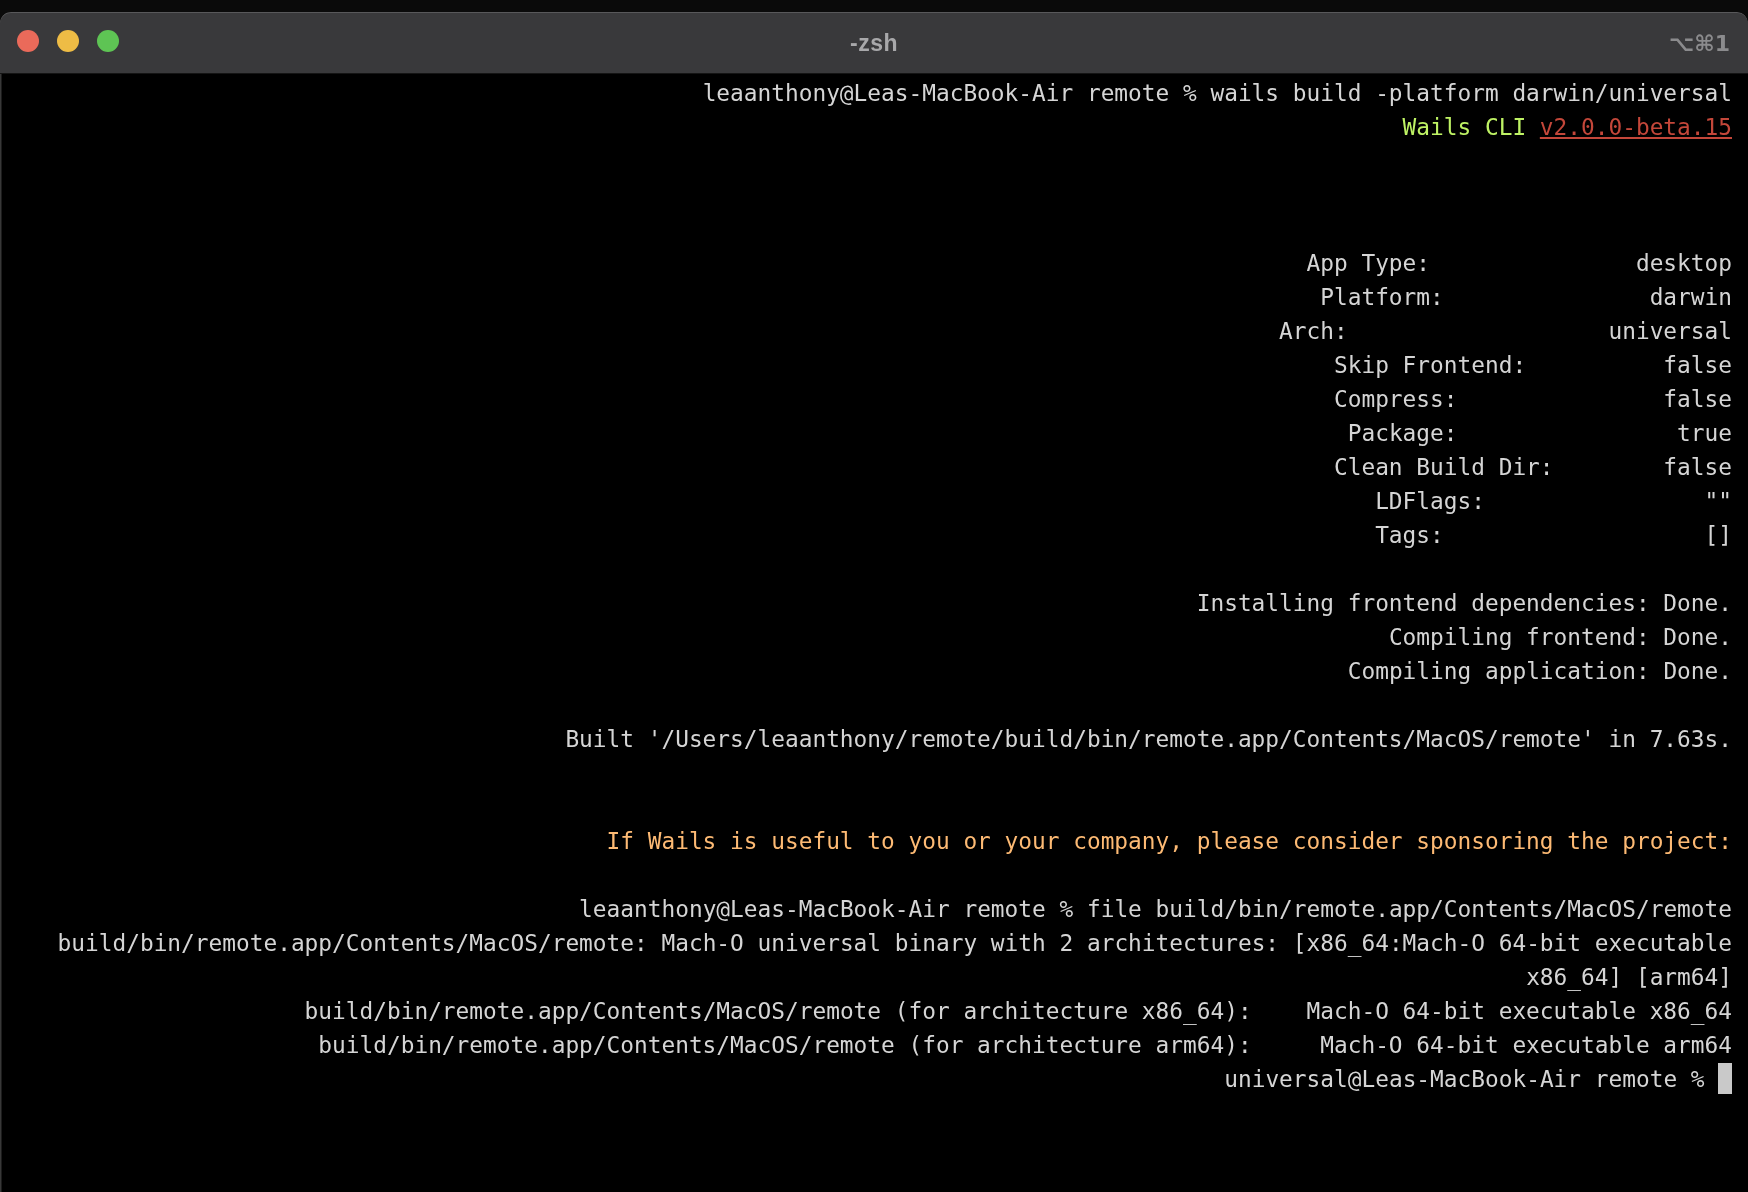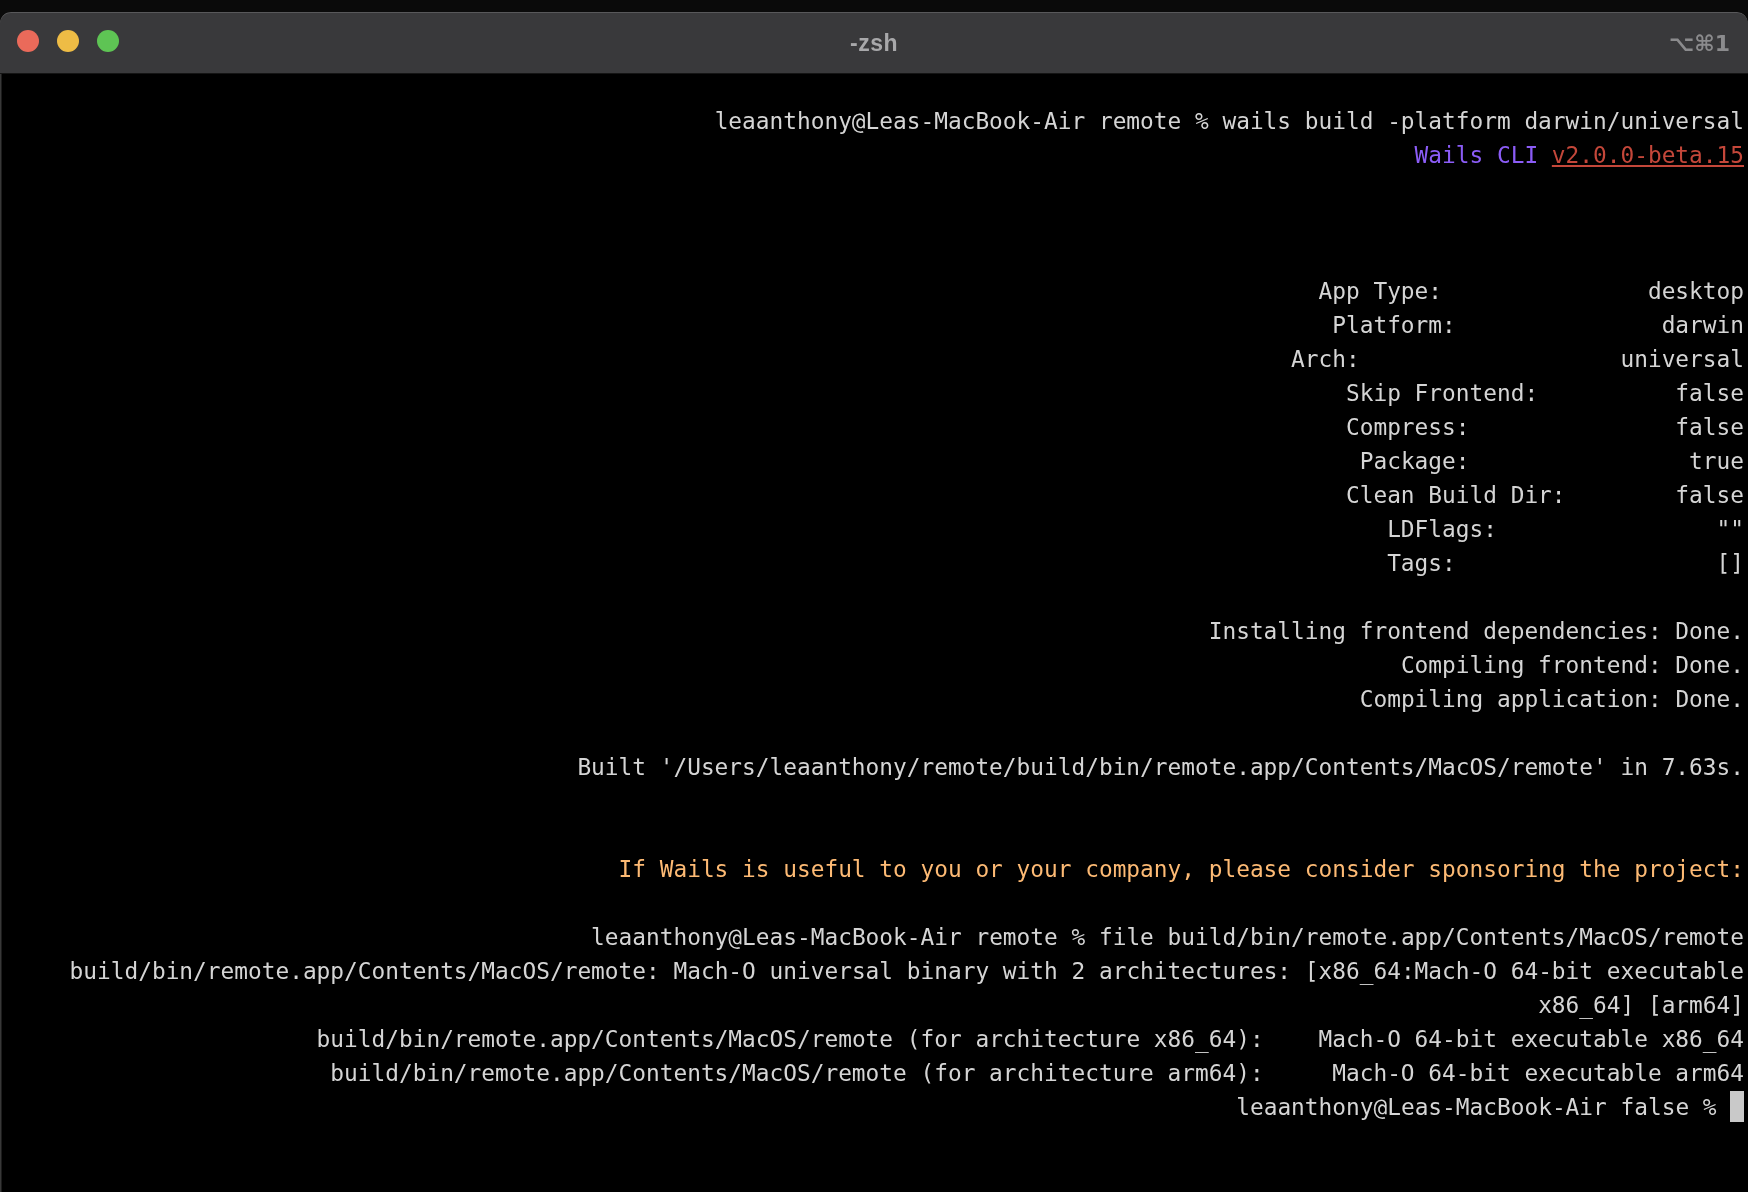--- a/index.html
+++ b/index.html
@@ -34,25 +34,24 @@
   }
   .shortcut {
     position:absolute; right:18px; top:0; height:62px;
     display:flex; align-items:center;
     font-family:"DejaVu Sans","Liberation Sans",sans-serif;
     font-weight:bold; font-size:22px; color:#8b8b8d;
   }
 
   .terminal {
     position:relative;
-    padding:2px 4px 0 14px;
+    padding:2px 16px 0 14px;
     font-size:22.8px; line-height:34px;
     color:#d5d5d5;
     cursor:text;
-    margin-top:28px;
   }
   .term-line { height:34px; white-space:pre; }
   .cursor {
     display:inline-block; width:13.7px; height:31px;
     background:#c9c9c9; vertical-align:top; margin-top:1px;
   }
 
   
   .clipped-row { position:absolute; left:0; bottom:0; width:1748px; height:6px; overflow:hidden; }
   .clipped-row .g { position:absolute; top:0; height:6px; background:#2d2d2d; }
@@ -71,21 +70,21 @@
       <div class="light yellow"></div>
       <div class="light green"></div>
     </div>
     <div class="title">-zsh</div>
     <div class="shortcut">⌥⌘1</div>
   </div>
 
   <div class="terminal">
     <div>
         <div class="term-line"><span>leaanthony@Leas-MacBook-Air remote % wails build -platform darwin/universal</span></div>
-        <div class="term-line"><span style="color: #8b5cf6;">Wails CLI </span><span style="color: rgb(196, 71, 58); text-decoration: underline;">v2.0.0-beta.15</span></div>
+        <div class="term-line"><span style="color: #bef264;">Wails CLI </span><span style="color: rgb(196, 71, 58); text-decoration: underline;">v2.0.0-beta.15</span></div>
         <div class="term-line"></div>
         <div class="term-line"></div>
         <div class="term-line"></div>
         <div class="term-line"><span>App Type:               desktop</span></div>
         <div class="term-line"><span>Platform:               darwin</span></div>
         <div class="term-line"><span>Arch:                   universal</span></div>
         <div class="term-line"><span>Skip Frontend:          false</span></div>
         <div class="term-line"><span>Compress:               false</span></div>
         <div class="term-line"><span>Package:                true</span></div>
         <div class="term-line"><span>Clean Build Dir:        false</span></div>
@@ -99,21 +98,21 @@
         <div class="term-line"><span>Built '/Users/leaanthony/remote/build/bin/remote.app/Contents/MacOS/remote' in 7.63s.</span></div>
         <div class="term-line"></div>
         <div class="term-line"></div>
         <div class="term-line"><span style="color: #fdba74;">If Wails is useful to you or your company, please consider sponsoring the project:</span></div>
         <div class="term-line"></div>
         <div class="term-line"><span>leaanthony@Leas-MacBook-Air remote % file build/bin/remote.app/Contents/MacOS/remote</span></div>
         <div class="term-line"><span>build/bin/remote.app/Contents/MacOS/remote: Mach-O universal binary with 2 architectures: [x86_64:Mach-O 64-bit executable</span></div>
         <div class="term-line"><span>x86_64] [arm64]</span></div>
         <div class="term-line"><span>build/bin/remote.app/Contents/MacOS/remote (for architecture x86_64):    Mach-O 64-bit executable x86_64</span></div>
         <div class="term-line"><span>build/bin/remote.app/Contents/MacOS/remote (for architecture arm64):     Mach-O 64-bit executable arm64</span></div>
-        <div class="term-line"><span>leaanthony@Leas-MacBook-Air false % </span><span class="cursor"></span></div>
+        <div class="term-line"><span>universal@Leas-MacBook-Air remote % </span><span class="cursor"></span></div>
       </div>
   </div>
 
   <div class="clipped-row">
     <span class="g g1"></span>
     <span class="g g2"></span>
     <span class="g g3"></span>
   </div>
 
 </div>

